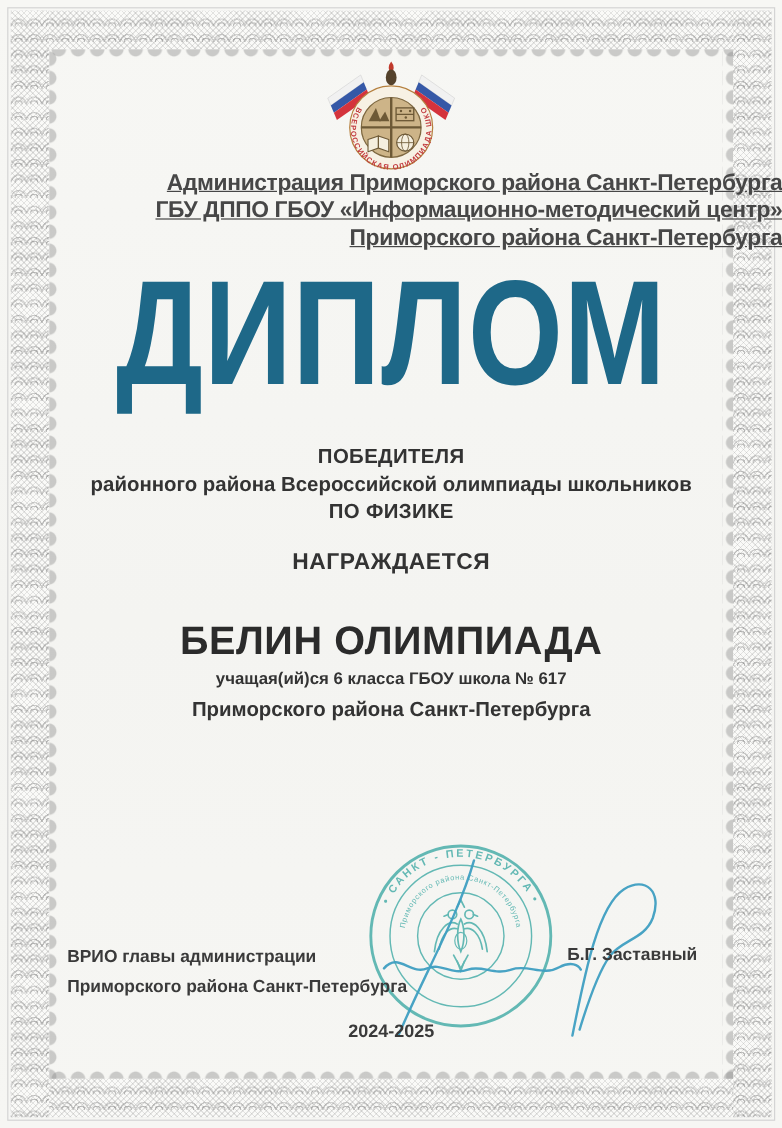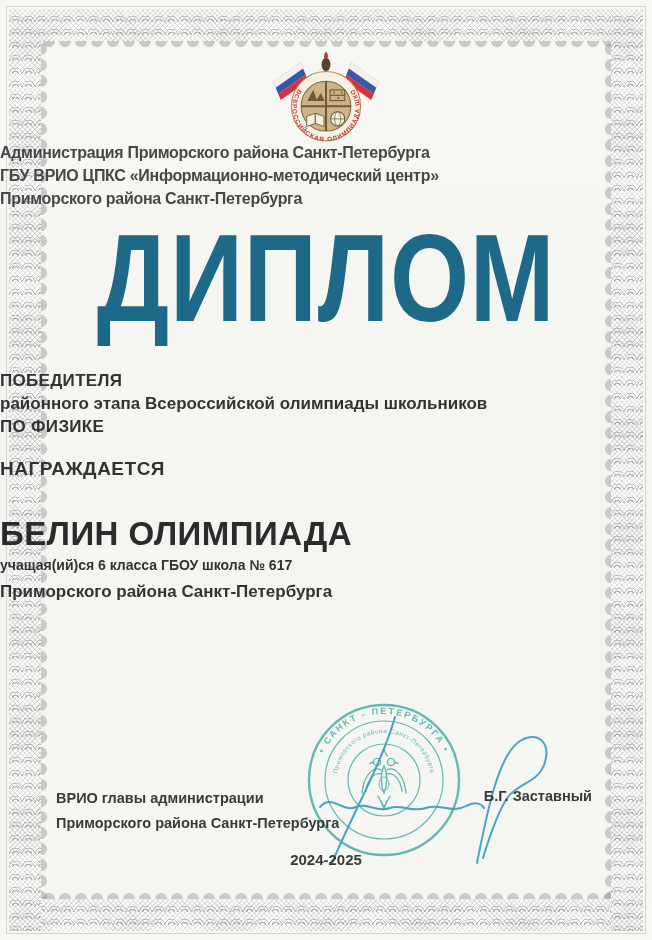--- a/index.html
+++ b/index.html
@@ -38,36 +38,36 @@
     background-image:radial-gradient(circle at 50% 100%, rgba(140,140,140,.42) 0 5.5px, rgba(140,140,140,0) 6.5px);
     background-size:16px 9px;}
   .scallop.left{top:41px;bottom:41px;left:41px;width:9px;
     background-image:radial-gradient(circle at 0% 50%, rgba(140,140,140,.42) 0 5.5px, rgba(140,140,140,0) 6.5px);
     background-size:9px 16px;}
   .scallop.right{top:41px;bottom:41px;right:41px;width:9px;
     background-image:radial-gradient(circle at 100% 50%, rgba(140,140,140,.42) 0 5.5px, rgba(140,140,140,0) 6.5px);
     background-size:9px 16px;}
   
   .emblem{position:absolute;left:50%;top:48px;transform:translateX(-50%);width:122px;height:96px;}
-  .org-header{position:absolute;left:0;right:0;top:141px;text-align:left;
-    color:#474747;font-weight:bold;font-size:16px;letter-spacing:-0.3px;line-height:23px;}
+  .org-header{position:absolute;left:0;right:0;top:141px;text-align:right;
+    color:#474747;font-weight:bold;font-size:19px;letter-spacing:-0.3px;line-height:23px;text-decoration:underline;}
   .diploma-title{position:absolute;left:0;right:0;top:222px;text-align:center;
     color:#1e6888;font-weight:bold;font-size:124px;line-height:112px;
     transform:scale(0.82,1.0);letter-spacing:1px;}
-  .award-line{position:absolute;left:0;right:0;text-align:left;color:#333333;font-weight:bold;}
+  .award-line{position:absolute;left:0;right:0;text-align:center;color:#333333;font-weight:bold;}
   .winner-label{top:371px;font-size:17px;letter-spacing:0.3px;}
   .stage-line{top:394px;font-size:17px;}
   .subject-line{top:417px;font-size:17px;letter-spacing:0.3px;}
   .awarded-label{top:458px;font-size:19px;letter-spacing:0.5px;}
   .recipient-name{top:515px;font-size:33px;color:#2b2b2b;letter-spacing:0.5px;}
   .recipient-d1{top:557px;font-size:14px;}
   .recipient-d2{top:582px;font-size:17px;}
   .signer-title{position:absolute;left:56px;top:786px;color:#3a3a3a;
     font-weight:bold;font-size:14.5px;line-height:25px;}
-  .signer-name{position:absolute;right:60px;top:788px;color:#3a3a3a;
+  .signer-name{position:absolute;right:71px;top:788px;color:#3a3a3a;
     font-weight:bold;font-size:14.5px;}
   .year{position:absolute;left:0;right:0;top:851px;text-align:center;
     color:#3a3a3a;font-weight:bold;font-size:15px;}
   .stamp{position:absolute;left:303px;top:700px;width:162px;height:160px;opacity:0.78;}
   .signature{position:absolute;left:40px;top:695px;width:560px;height:190px;}
 </style>
 </head>
 <body>
 
 <div class="certificate">
@@ -128,28 +128,28 @@
     </g>
     <g fill="#f5efdf" stroke="#6d5936" stroke-width="1">
       <circle cx="71.5" cy="69.5" r="7"></circle>
       <ellipse cx="71.5" cy="69.5" rx="3" ry="7" stroke-width="0.7" fill="none"></ellipse>
       <path d="M64.5,69.5 h14" stroke-width="0.7"></path>
     </g>
   </svg>
 
   <div class="org-header">
     <div>Администрация Приморского района Санкт-Петербурга</div>
-    <div>ГБУ ВРИО ЦПКС «Информационно-методический центр»</div>
+    <div>ГБУ ДППО ГБОУ «Информационно-методический центр»</div>
     <div>Приморского района Санкт-Петербурга</div>
   </div>
 
   <div class="diploma-title">ДИПЛОМ</div>
 
   <div class="award-line winner-label">ПОБЕДИТЕЛЯ</div>
-  <div class="award-line stage-line">районного этапа Всероссийской олимпиады школьников</div>
+  <div class="award-line stage-line">районного района Всероссийской олимпиады школьников</div>
   <div class="award-line subject-line">ПО ФИЗИКЕ</div>
   <div class="award-line awarded-label">НАГРАЖДАЕТСЯ</div>
   <div class="award-line recipient-name">БЕЛИН ОЛИМПИАДА</div>
   <div class="award-line recipient-d1">учащая(ий)ся 6 класса ГБОУ школа № 617</div>
   <div class="award-line recipient-d2">Приморского района Санкт-Петербурга</div>
 
   <svg class="stamp" viewBox="0 0 160 160">
     <g stroke="#3ba8a3" fill="none">
       <circle cx="80" cy="80" r="75" stroke-width="2.4"></circle>
       <circle cx="80" cy="80" r="59" stroke-width="1.2"></circle>

